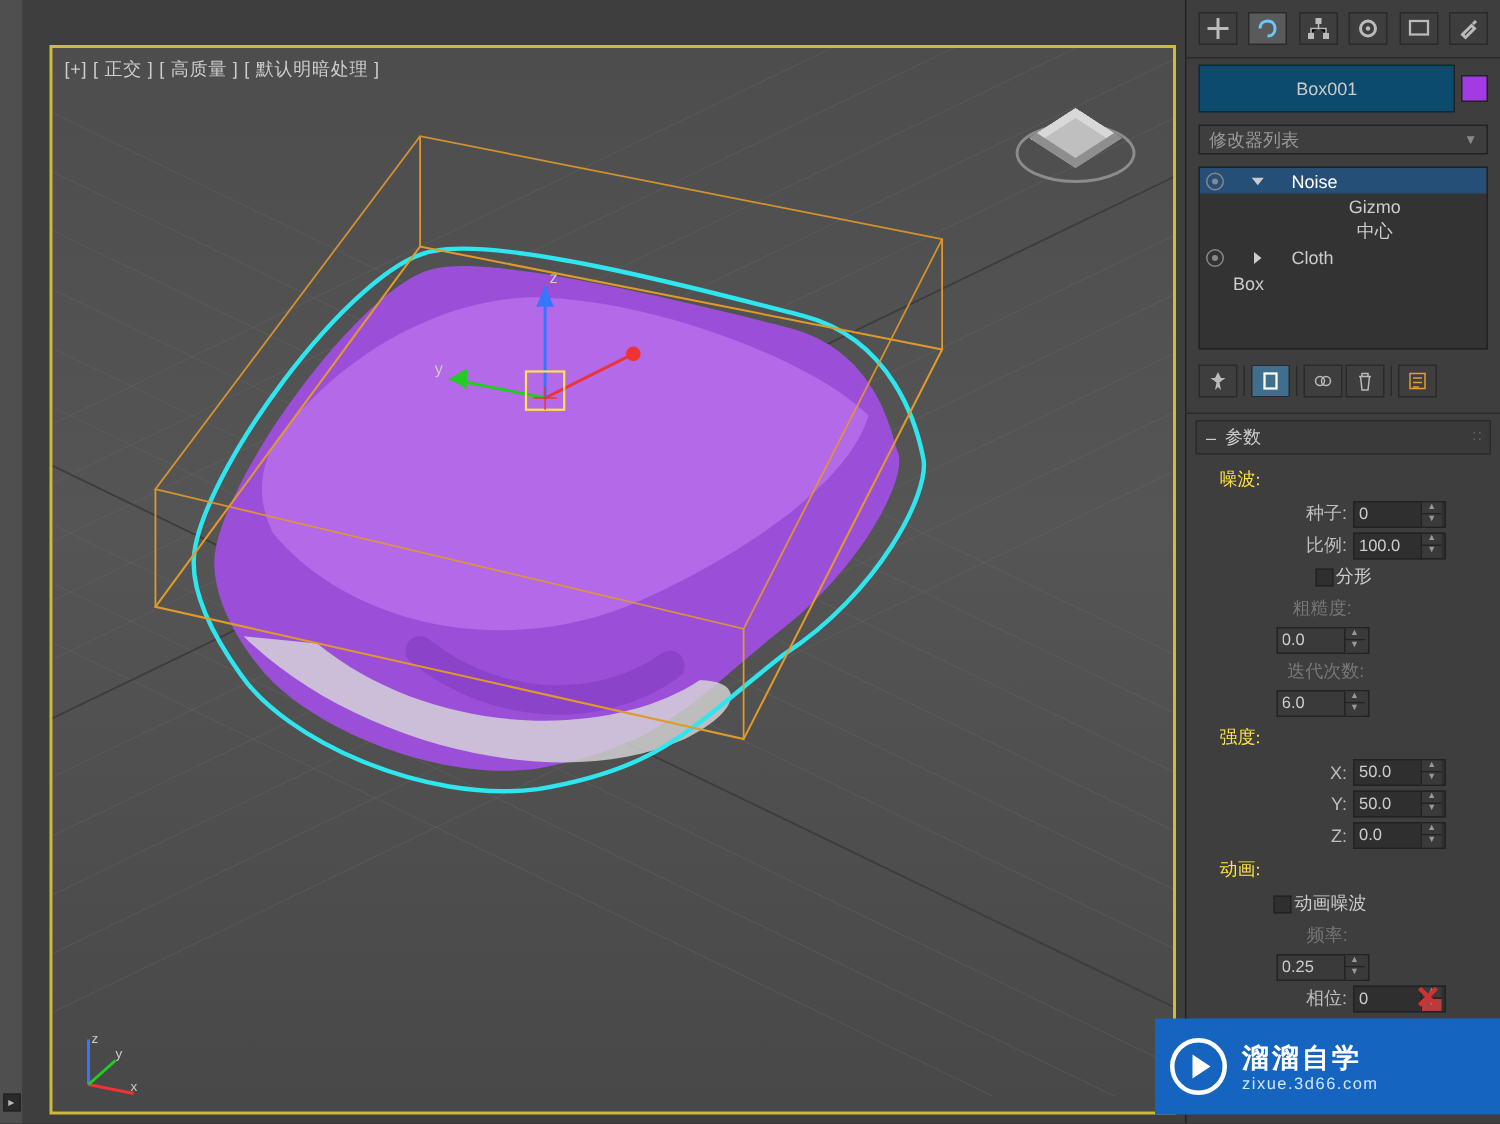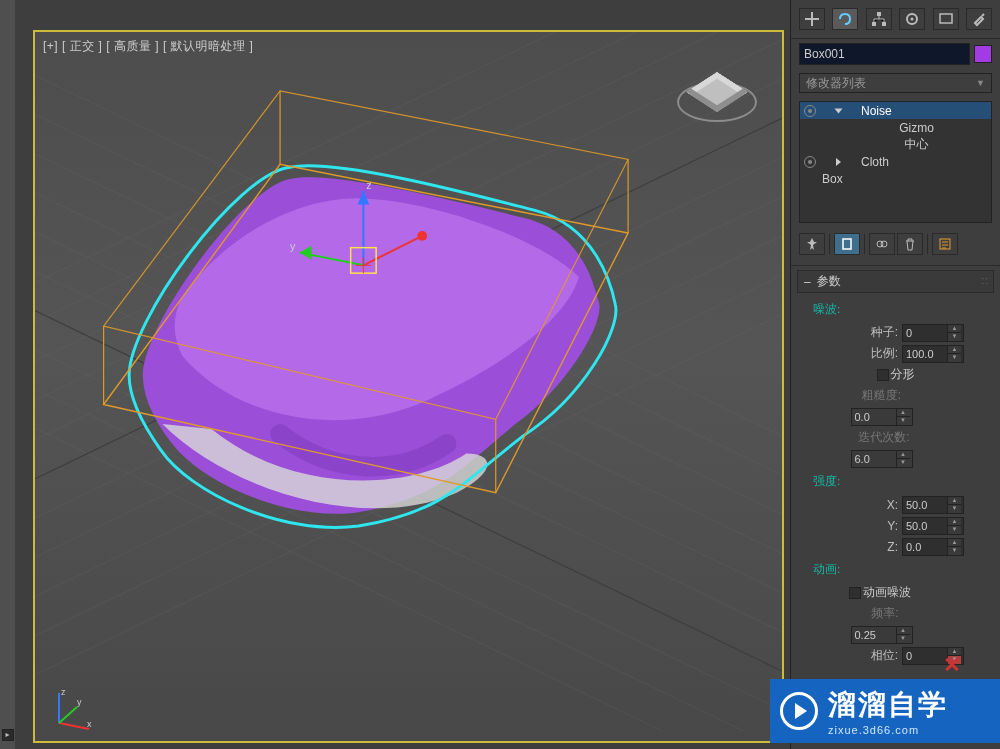--- a/index.html
+++ b/index.html
@@ -24,21 +24,21 @@
 
 .arrow-btn { width: 12px; height: 12px; background:#2a2a2a; border:1px solid #222; color:#bbb; font-size:8px; text-align:center; line-height:10px; }
 
 
 .tab-row { display:flex; gap:6px; padding:8px 8px 8px 8px; border-bottom:1px solid #2a2a2a; justify-content: space-between; }
 .tab-btn { width:26px; height:22px; background:#3e3e3e; border:1px solid #2a2a2a; display:flex; align-items:center; justify-content:center; }
 .tab-btn.active { background:#5a5a5a; }
 .tab-btn svg { width:16px; height:16px; }
 
 .name-row { display:flex; gap:4px; padding:4px 8px; align-items:center; }
-.name-input { flex:1; background:#0f172a; border:1px solid #222; color:#cccccc; font-size:12px; padding:2px 4px; height:22px; }
+.name-input { flex:1; background:#0c4a6e; border:1px solid #222; color:#cccccc; font-size:12px; padding:2px 4px; height:32px;text-align:center; }
 .color-swatch { width:18px; height:18px; background:#a33be5; border:1px solid #222; }
 
 .dropdown { margin:4px 8px; background:#3e3e3e; border:1px solid #222; color:#999; font-size:12px; padding:2px 6px; height:20px; display:flex; align-items:center; justify-content:space-between; }
 .dropdown .tri { font-size:9px; color:#888; }
 
 .mod-stack { margin:4px 8px; border:1px solid #222; background:#333333; height:122px; font-size:12px; overflow:hidden; }
 .mod-row { display:flex; align-items:center; height:17px; padding-left:4px; gap:20px; }
 .mod-row.sel { background:#264f78; color:#fff; }
 .eye { width:12px; height:12px; border-radius:50%; border:1px solid #888; position:relative; }
 .eye::after { content:""; position:absolute; width:4px; height:4px; background:#888; border-radius:50%; left:3px; top:3px; }
@@ -52,42 +52,42 @@
 .st-btn.active { background:#3f6f8d; }
 .st-sep { width:1px; height:20px; background:#2a2a2a; margin:0 2px; }
 .st-btn svg { width:14px; height:14px; }
 
 .rollout { margin:4px 6px 0 6px; }
 .rollout-head { background:#3a3a3a; border:1px solid #2a2a2a; font-size:12px; padding:2px 6px; display:flex; align-items:center; gap:6px; position:relative; }
 .rollout-head .dash { color:#cccccc; }
 .rollout-head .grip { position:absolute; right:4px; top:4px; color:#666; font-size:10px; letter-spacing:1px; }
 .rollout-body { padding:4px 2px 4px 2px; font-size:12px; }
 
-.grp-label { color:#14b8a6; font-size:12px; margin:4px 0 4px 14px;font-family:Liberation Serif, serif; }
+.grp-label { color:#fde047; font-size:12px; margin:4px 0 4px 14px;font-family:Liberation Serif, serif; }
 .param-row { display:flex; align-items:center; justify-content:flex-end; gap:4px; padding:1.5px 28px 1.5px 0; }
 .param-row.disabled { color:#777;flex-direction:column; }
 .param-row.disabled .spinner { color:#777; background:#3a3a3a; }
 .param-label { font-size:12px; color:#bfbfbf; min-width:34px; text-align:right; }
 .param-row.disabled .param-label { color:#777; }
 .spinner { display:flex; align-items:center; background:#2f2f2f; border:1px solid #222; height:18px; width:62px; }
 .spinner input { background:transparent; border:none; color:#cccccc; font-size:11px; width:44px; padding:0 3px; outline:none; }
 .spinner .spin-btns { display:flex; flex-direction:column; width:14px; }
 .spinner .sb { height:8px; background:#3a3a3a; border-left:1px solid #222; font-size:6px; color:#999; text-align:center; line-height:7px; }
 .spinner .sb:first-child { border-bottom:1px solid #222; }
 .spinner.hot .sb:last-child { background:#b04040; }
 
 .chk-row { display:flex; align-items:center; gap:2px; padding:2px 0 2px 78px; }
 .chk-row.center { justify-content:center; padding-left:0; }
 .chk { width:12px; height:12px; background:#2f2f2f; border:1px solid #222; }
 
 
 .watermark { position:absolute; right:0; bottom:6px; width:230px; height:64px; background:#1565c0; display:flex; align-items:center; gap:10px; padding:0 10px; color:#fff; z-index:50; }
 .watermark .play { width:38px; height:38px; border:3px solid #fff; border-radius:50%; display:flex; align-items:center; justify-content:center; }
 .watermark .play div { width:0; height:0; border-left:12px solid #fff; border-top:8px solid transparent; border-bottom:8px solid transparent; margin-left:3px; }
-.watermark .txt .big { font-size:28px; font-weight:bold; letter-spacing:2px; }
+.watermark .txt .big { font-size:18px; font-weight:bold; letter-spacing:2px; }
 .watermark .txt .small { font-size:11px; letter-spacing:1px; color:#cfe6ff; }
 
 .cross { position:absolute; right:40px; bottom:76px; width:16px; height:16px; }
 .cross::before, .cross::after { content:""; position:absolute; background:#c33; }
 .cross::before { width:16px; height:3px; top:6px; transform:rotate(45deg); }
 .cross::after  { width:16px; height:3px; top:6px; transform:rotate(-45deg); }
 </style>
 </head>
 <body>
 

